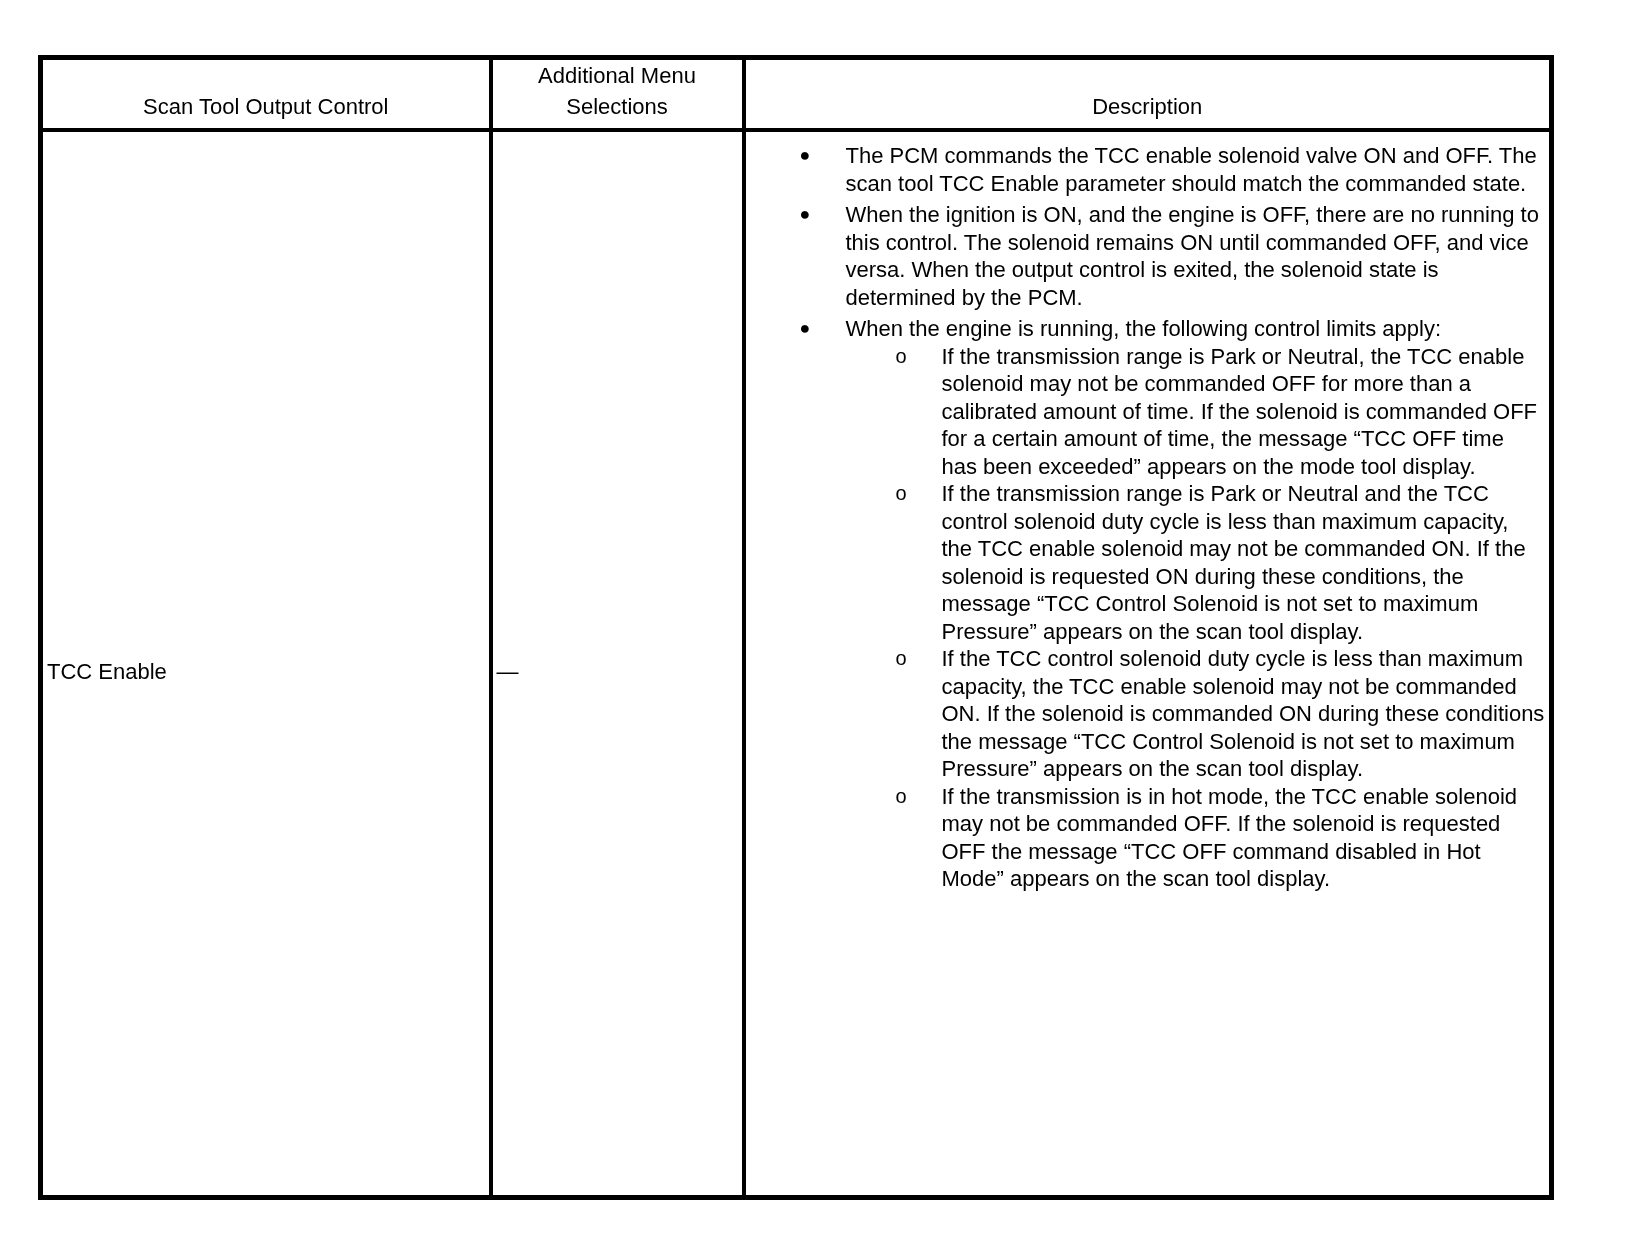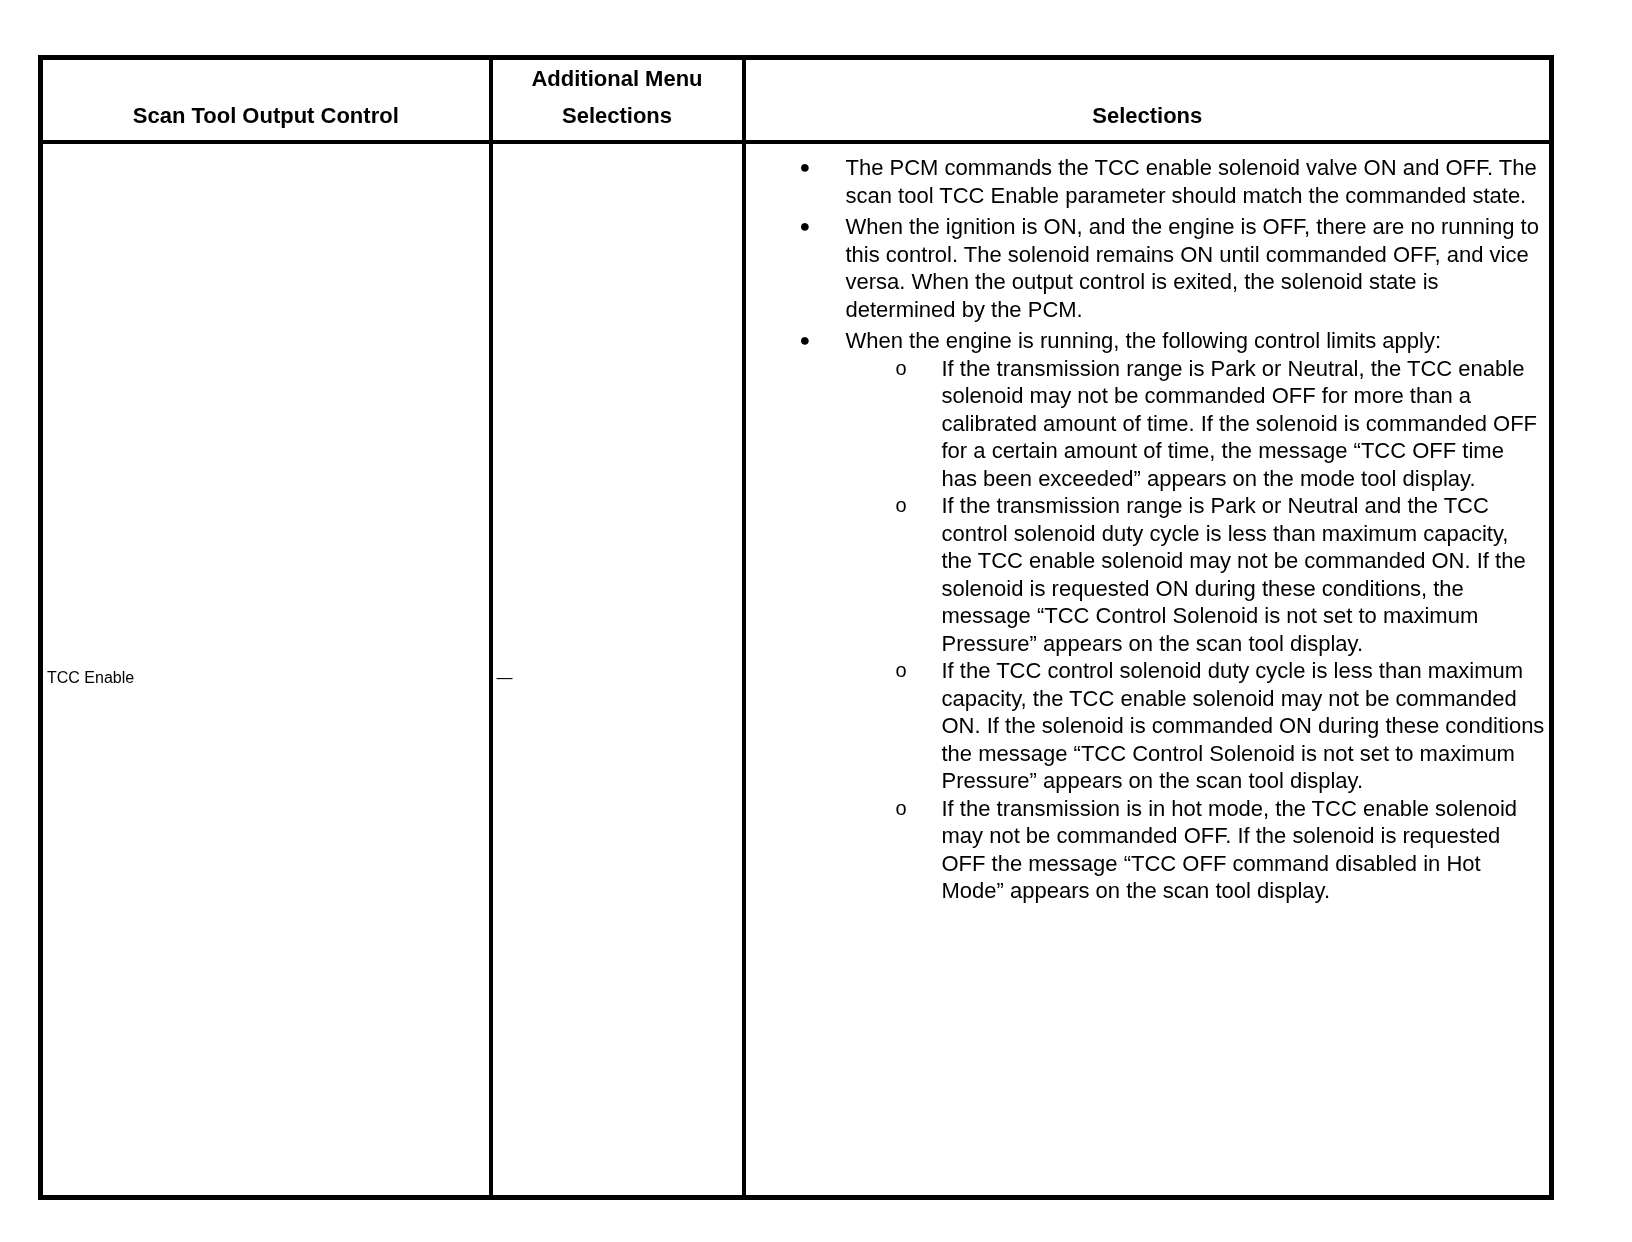--- a/index.html
+++ b/index.html
@@ -26,31 +26,31 @@
     }
     .doc-table th, .doc-table td {
       border: 4px solid #000;
       padding: 0;
     }
     .doc-table col.c1 { width: 450px; }
     .doc-table col.c2 { width: 253px; }
     .doc-table col.c3 { width: auto; }
     .doc-table thead tr { height: 66px; }
     .doc-table th {
-      font-weight: bold;
+      font-weight: normal;
       font-size: 22px;
-      line-height: 37px;
+      line-height: 31px;
       text-align: center;
       vertical-align: bottom;
       padding-bottom: 6px;
     }
     .doc-table td.cell-control,
     .doc-table td.cell-menu {
       vertical-align: middle;
-      font-size: 16px;
+      font-size: 22px;
       padding-left: 4px;
       padding-top: 16px;
     }
     .doc-table td.cell-desc {
       vertical-align: top;
       padding-top: 10px;
       padding-right: 4px;
       font-size: 22px;
       line-height: 27.5px;
     }
@@ -91,21 +91,21 @@
 <table class="doc-table">
   <colgroup>
     <col class="c1">
     <col class="c2">
     <col class="c3">
   </colgroup>
   <thead>
     <tr>
       <th>Scan Tool Output Control</th>
       <th><span style="display:inline-block;width:200px;">Additional Menu Selections</span></th>
-      <th>Selections</th>
+      <th>Description</th>
     </tr>
   </thead>
   <tbody>
     <tr>
       <td class="cell-control">TCC Enable</td>
       <td class="cell-menu">—</td>
       <td class="cell-desc">
         <ul class="bullets">
           <li>
             <span class="bullet-icon">●</span>

